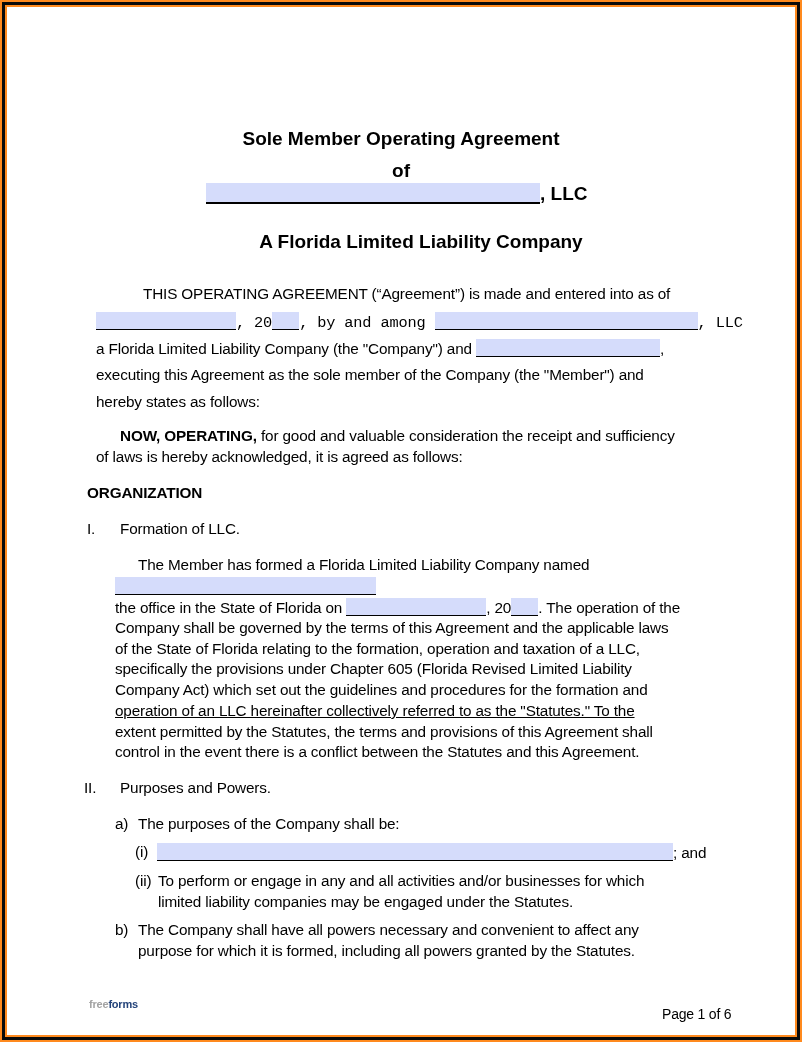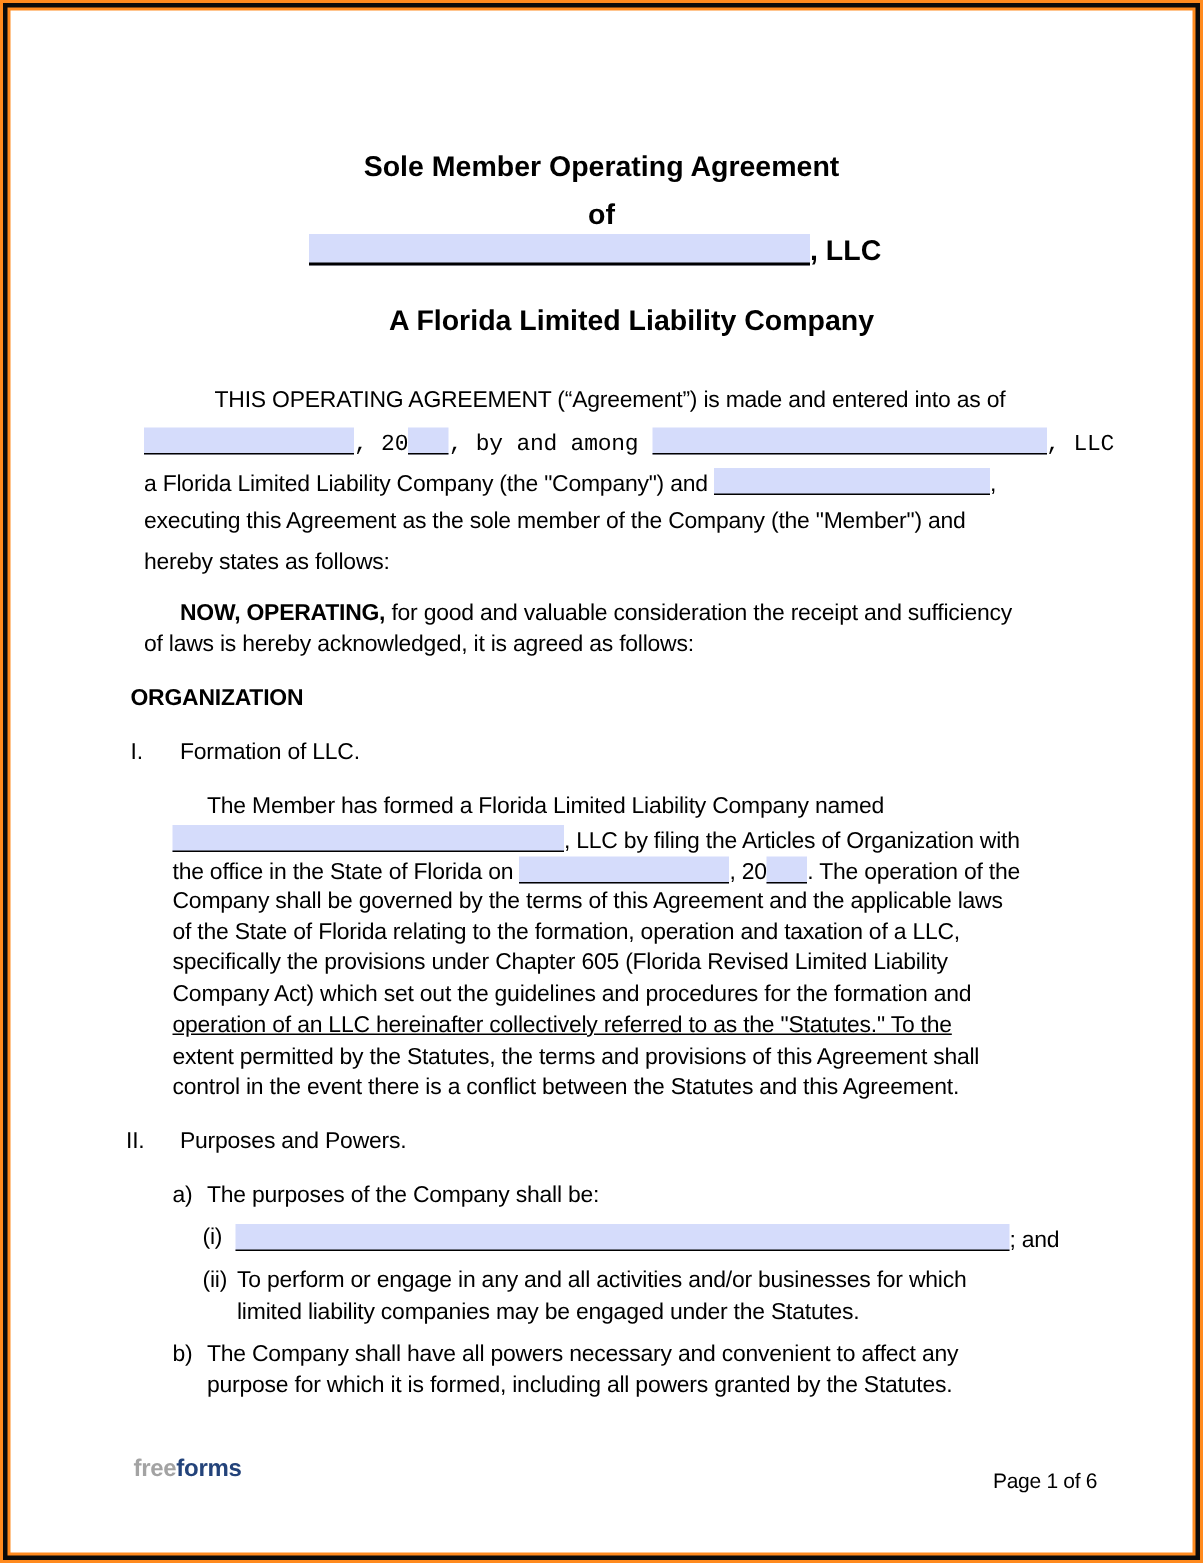--- a/index.html
+++ b/index.html
@@ -14,31 +14,31 @@
     background: #0a0a0a;
   }
   .frame-mid {
     position: absolute; left: 3px; top: 3px; right: 3px; bottom: 3px;
     background: #ff8a1e;
   }
   .page {
     position: absolute; left: 2px; top: 2px; right: 2px; bottom: 2px;
     background: #ffffff;
   }
-  .abs { position: absolute; white-space: nowrap; }
+  .abs { position: absolute; white-space: nowrap; margin-top: 27px; }
   .title { font-weight: bold; font-size: 19px; left: 0; right: 0; text-align: center; }
   .body { font-size: 15.3px; letter-spacing: -0.15px; }
   .field {
     display: inline-block; background: #d5dcfb; border-bottom: 1px solid #000;
     height: 17px; vertical-align: -3px;
   }
   .field.big { height: 19px; border-bottom: 2px solid #000; vertical-align: -4px; }
   .u { }
   .b { font-weight: bold; }
-  .logo { font-weight: bold; font-size: 16px; letter-spacing: -0.2px; }
+  .logo { font-weight: bold; font-size: 11px; letter-spacing: -0.2px; }
   .logo .free { color: #a3a3a3; }
   .logo .forms { color: #23437a; }
 </style>
 </head>
 <body>
 
 <div class="frame-outer">
  <div class="frame-mid">
   <div class="page">
   </div>
@@ -70,21 +70,21 @@
 <div class="abs body" style="top:421px; left:96px;">of laws is hereby acknowledged, it is agreed as follows:</div>
 
 <div class="abs body b u" style="top:457px; left:87px;">ORGANIZATION</div>
 
 <div class="abs body" style="top:493px; left:87px;">I.</div>
 <div class="abs body" style="top:493px; left:120px;">
   <span class="u">Formation of LLC</span><span>.</span>
 </div>
 <div class="abs body" style="top:529px; left:138px;">The Member has formed a Florida Limited Liability Company named</div>
 <div class="abs body" style="top:550px; left:115px;">
-  <span class="field" style="width:261px;"></span><span>, LLC by filing the Articles of Organization with</span>
+  <span class="field" style="width:261px;"></span>
 </div>
 <div class="abs body" style="top:571px; left:115px;">
   <span>the office in the State of Florida on</span>
   <span class="field" style="width:140px;"></span><span>, 20</span><span class="field" style="width:27px;"></span><span>. The operation of the</span>
 </div>
 <div class="abs body" style="top:592px; left:115px;">Company shall be governed by the terms of this Agreement and the applicable laws</div>
 <div class="abs body" style="top:613px; left:115px;">of the State of Florida relating to the formation, operation and taxation of a LLC,</div>
 <div class="abs body" style="top:633px; left:115px;">specifically the provisions under Chapter 605 (Florida Revised Limited Liability</div>
 <div class="abs body" style="top:654px; left:115px;">Company Act) which set out the guidelines and procedures for the formation and</div>
 <div class="abs body" style="top:675px; left:115px;text-decoration:underline;">operation of an LLC hereinafter collectively referred to as the "Statutes." To the</div>

